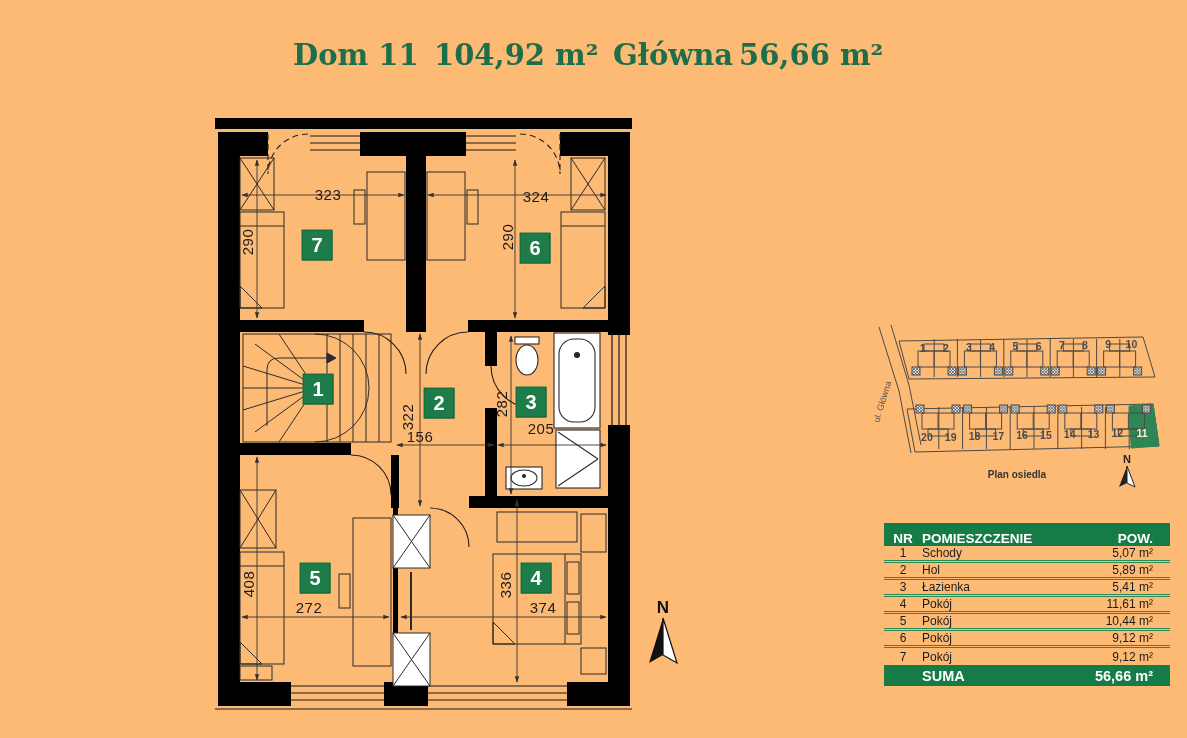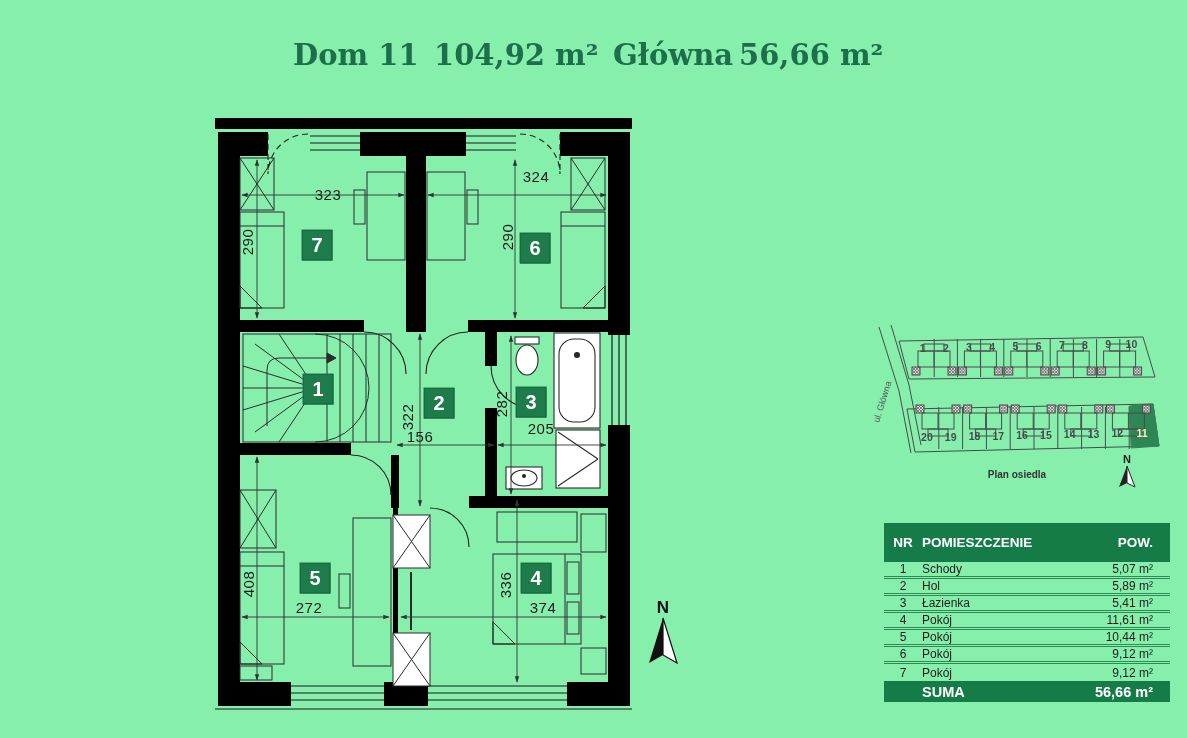--- a/index.html
+++ b/index.html
@@ -1,17 +1,17 @@
 <!DOCTYPE html>
 <html><head>
 <meta charset="utf-8">
 <style>
   html,body { margin:0; padding:0; background:#fff; }
   .stage {
-    position:relative; width:1187px; height:738px; background:#86efac;
+    position:relative; width:1187px; height:738px; background:#fdba74;
     font-family:"Liberation Sans", sans-serif; overflow:hidden;
   }
   
   .title-part {
     position:absolute; top:38px; font-family:"DejaVu Serif", serif;
     font-size:29px; font-weight:600; color:#1d6f4c; white-space:nowrap;
   }
   
   .plan-svg { position:absolute; left:215px; top:110px; }
   .badge {
@@ -28,21 +28,21 @@
   
   .site-svg { position:absolute; left:865px; top:325px; }
   .site-num { font-size:10.5px; font-weight:bold; fill:#4a4a4a; }
   .site-num.hl { fill:#fdf3cf; }
   .site-street { font-size:9px; fill:#555; }
   .site-caption { font-size:10px; font-weight:600; fill:#333; }
   .site-n { font-size:11px; font-weight:600; fill:#222; }
   
   .area-table { position:absolute; left:884px; top:523px; width:286px; }
   .at-head {
-    display:flex; align-items:center; height:39px; background:#157c47;
+    display:flex; align-items:flex-end; height:23px; background:#157c47;
     color:#fff; font-weight:bold; font-size:13.5px;
   }
   .at-row {
     display:flex; align-items:center; height:14px; font-size:12px;
     color:#1c1c1c; border-bottom:3px double #2e8a54;
   }
   .at-row.last { border-bottom:none; height:17px; }
   .col-nr { width:38px; text-align:center; flex-shrink:0; }
   .col-name { flex:1; text-align:left; }
   .col-area { text-align:right; padding-right:17px; }
@@ -233,21 +233,21 @@
   <div class="badge" style="left:318px; top:389px">1</div>
   <div class="badge" style="left:439px; top:403px">2</div>
   <div class="badge" style="left:531px; top:402px">3</div>
   <div class="badge" style="left:536px; top:578px">4</div>
   <div class="badge" style="left:315px; top:578px">5</div>
   <div class="badge" style="left:535px; top:248px">6</div>
   <div class="badge" style="left:317px; top:245px">7</div>
 
   <div class="dim" style="left:328px; top:194px">323</div>
   <div class="dim v" style="left:247px; top:242px">290</div>
-  <div class="dim" style="left:536px; top:176px">324</div>
+  <div class="dim" style="left:536px; top:196px">324</div>
   <div class="dim v" style="left:507px; top:237px">290</div>
   <div class="dim v" style="left:407px; top:417px">322</div>
   <div class="dim" style="left:420px; top:436px">156</div>
   <div class="dim v" style="left:501px; top:404px">282</div>
   <div class="dim" style="left:541px; top:428px">205</div>
   <div class="dim v" style="left:248px; top:584px">408</div>
   <div class="dim" style="left:309px; top:607px">272</div>
   <div class="dim v" style="left:505px; top:585px">336</div>
   <div class="dim" style="left:543px; top:607px">374</div>
 

